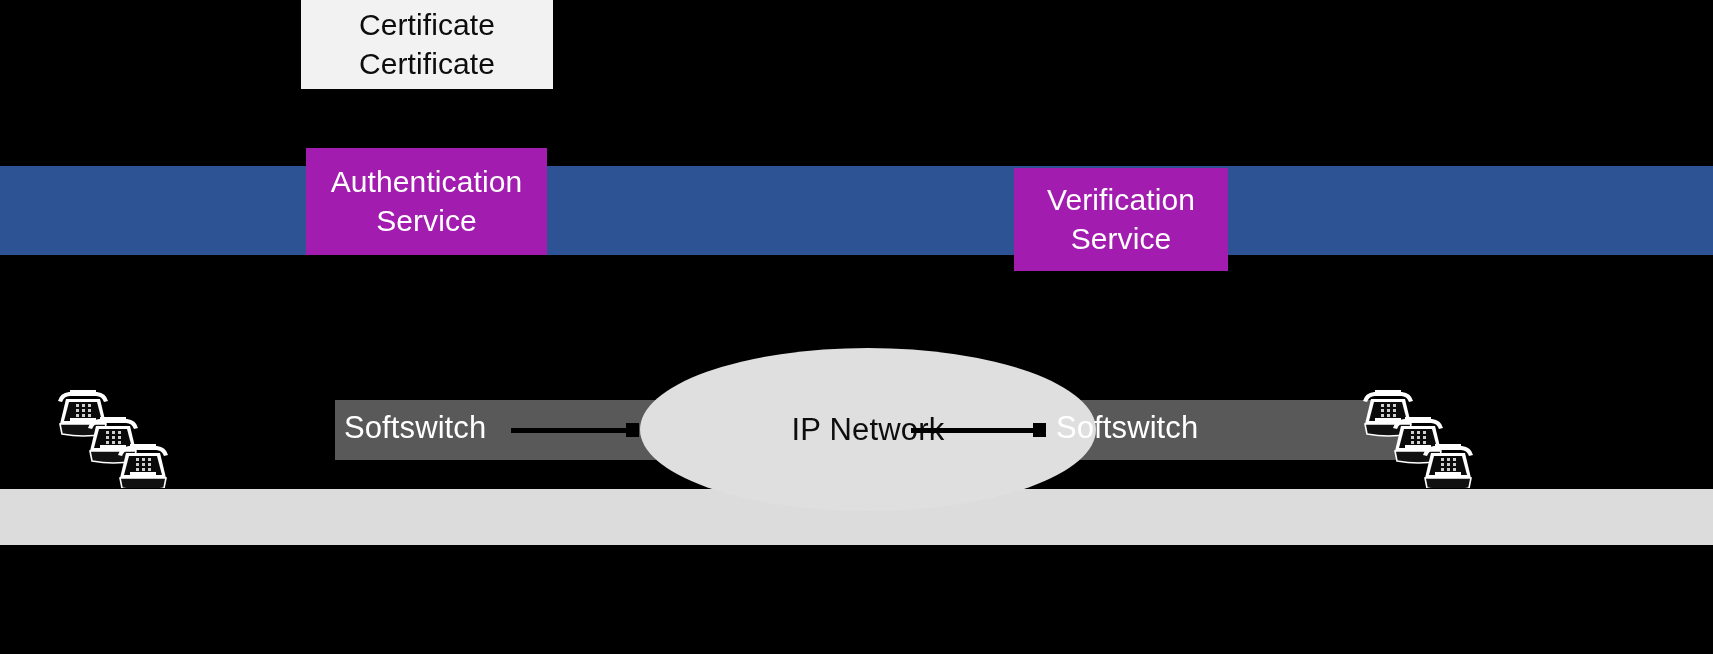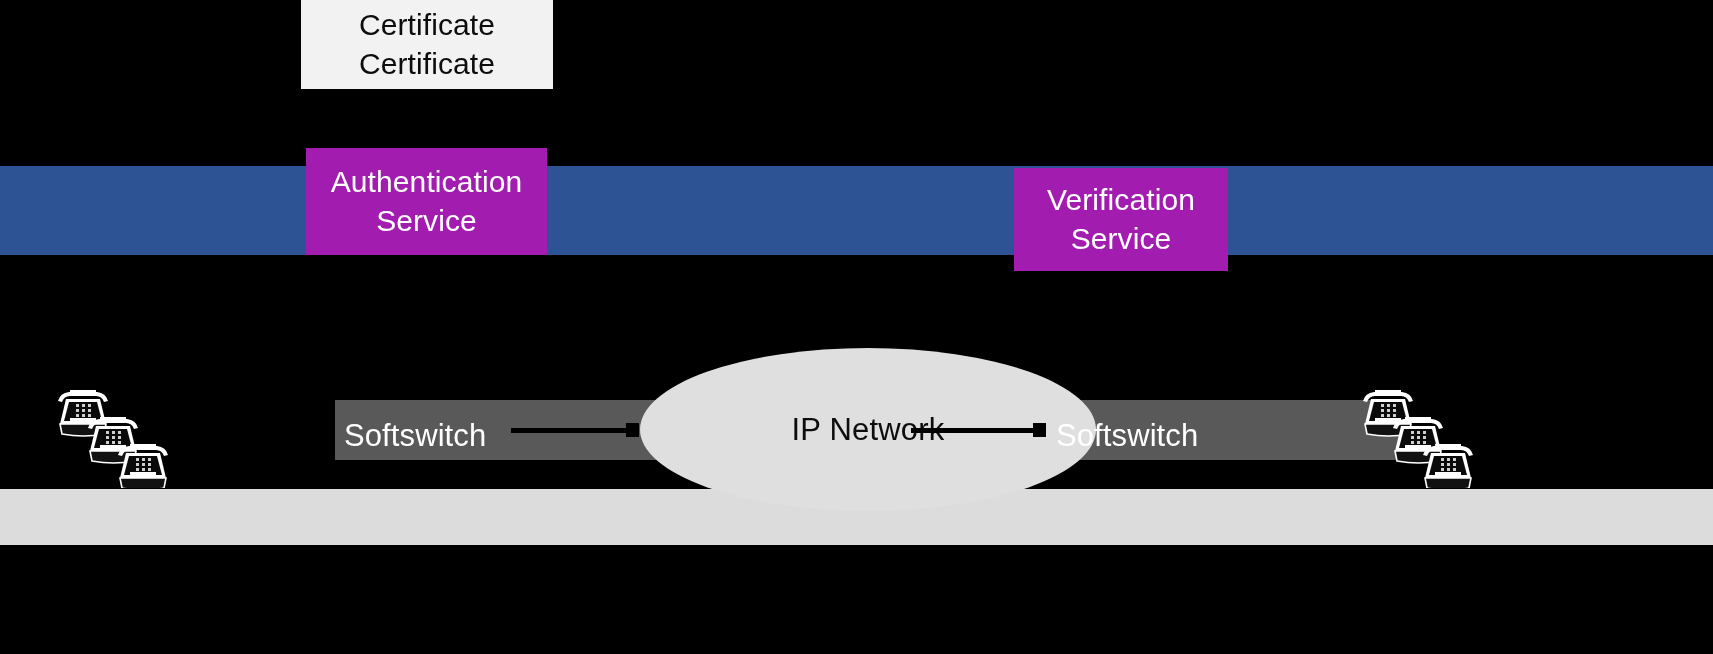--- a/index.html
+++ b/index.html
@@ -113,21 +113,20 @@
     letter-spacing: 0.2px;
   }
 
   
   .softswitch-label {
     color: #FFFFFF;
     font-size: 31px;
     line-height: 1;
     white-space: nowrap;
     letter-spacing: 0.1px;
-    margin-top: 8px;
   }
   .ss-left  { left: 344px;  top: 412px; }
   .ss-right { left: 1056px; top: 412px; }
 
   
   .conn-line {
     height: 5px;
     background: #000000;
     top: 428px;
   }

